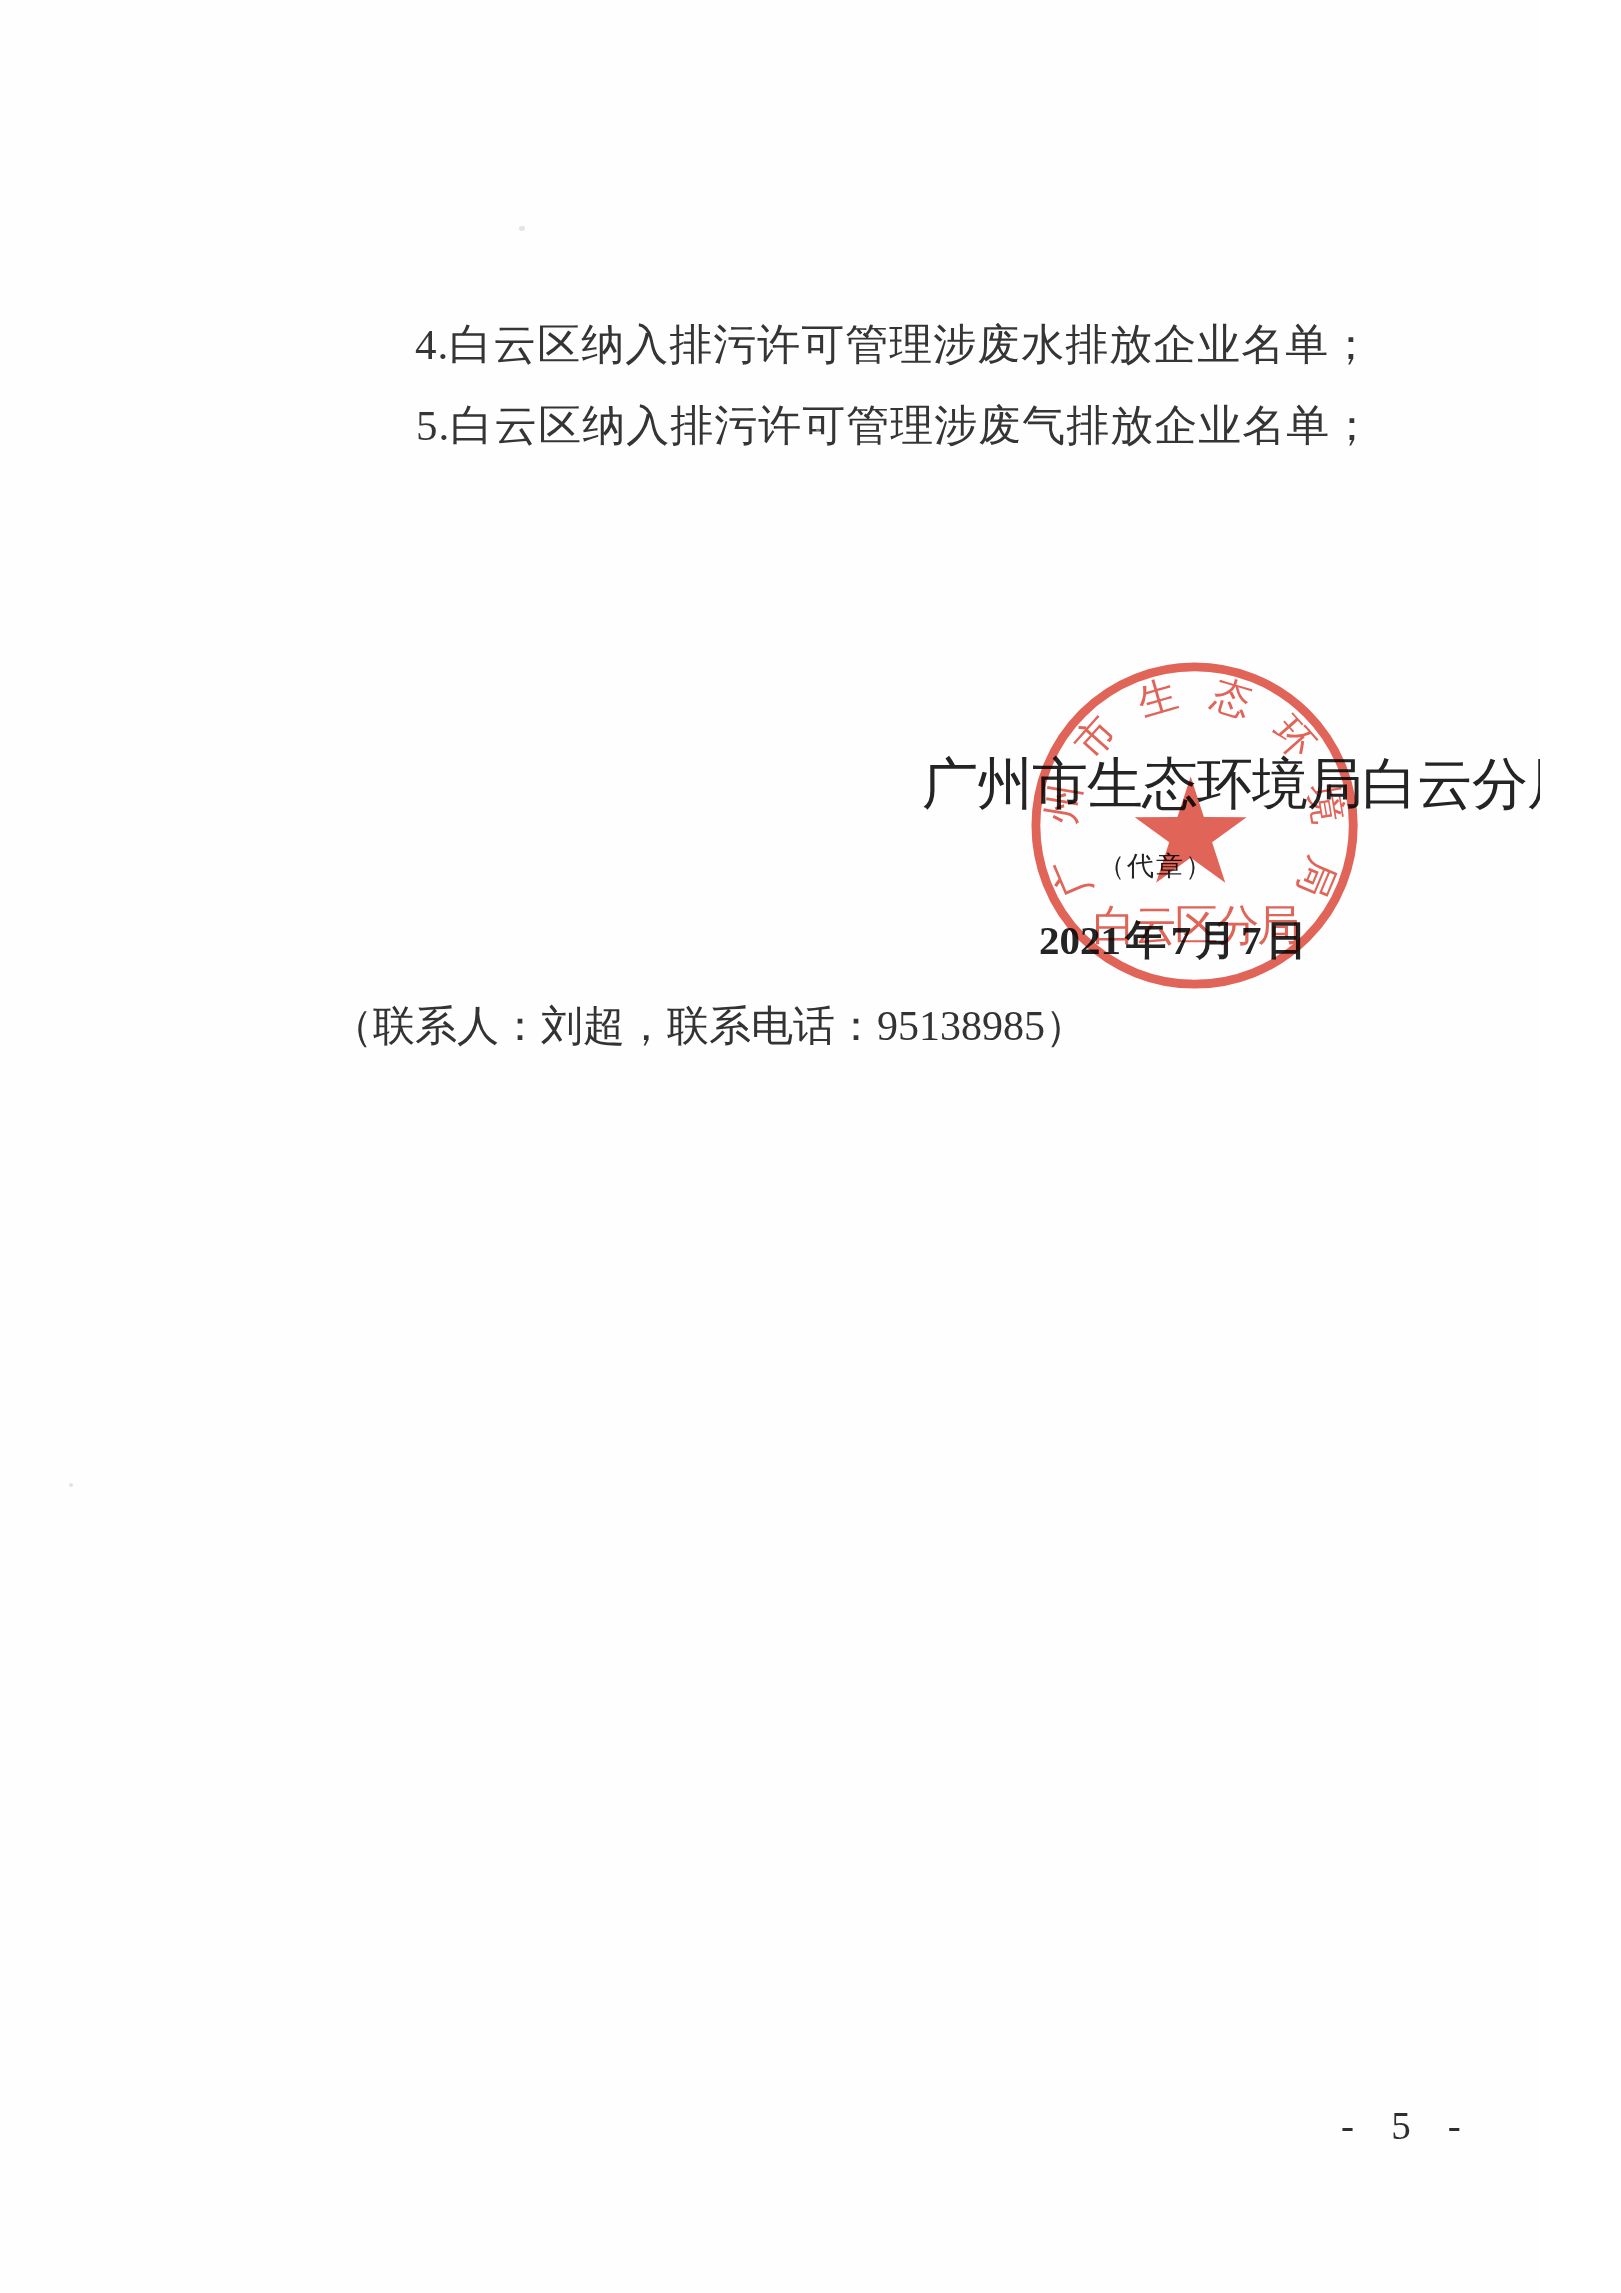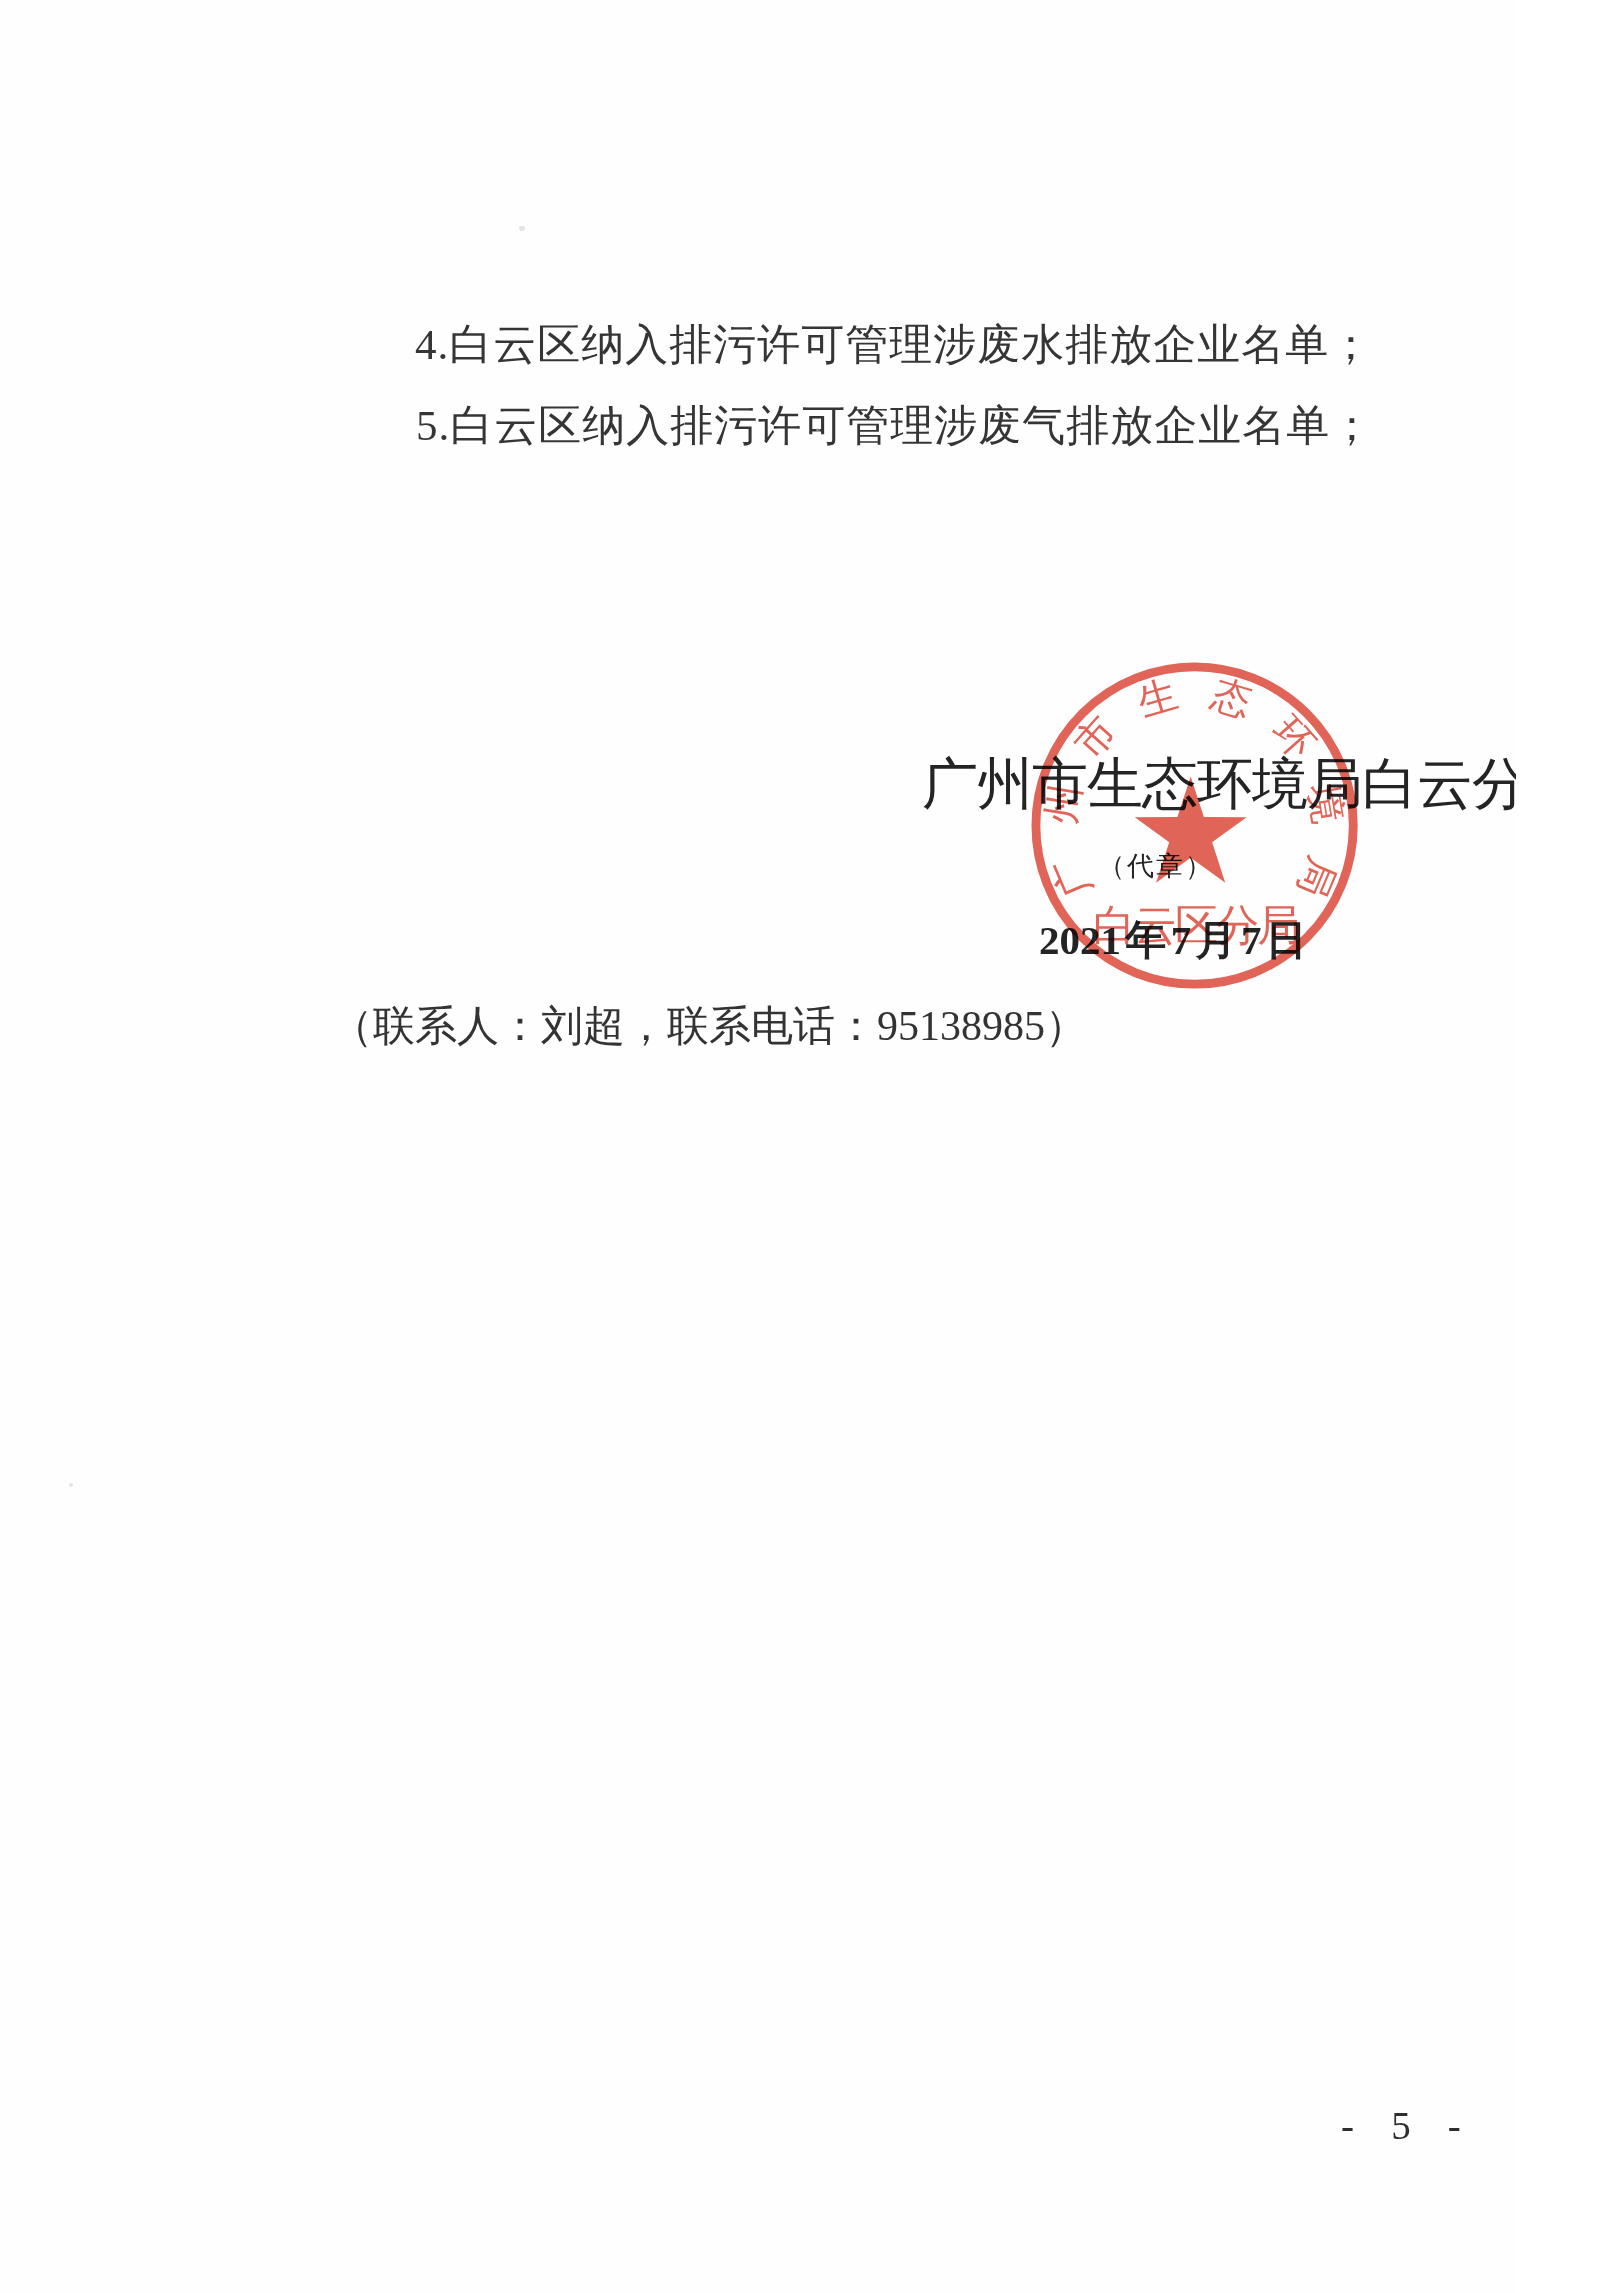--- a/index.html
+++ b/index.html
@@ -8,20 +8,21 @@
     background: #ffffff;
   }
   .page {
     position: relative;
     width: 1516px;
     height: 2294px;
     background: #fefefe;
     overflow: hidden;
     font-family: "Liberation Serif", "DejaVu Serif", serif;
     color: #2b2b2b;
+    padding-left: 24px;
   }
   .doc-line {
     position: absolute;
     white-space: nowrap;
     font-weight: 400;
   }
   .attachment-line {
     font-size: 43px;
     letter-spacing: 1px;
     color: #353535;

